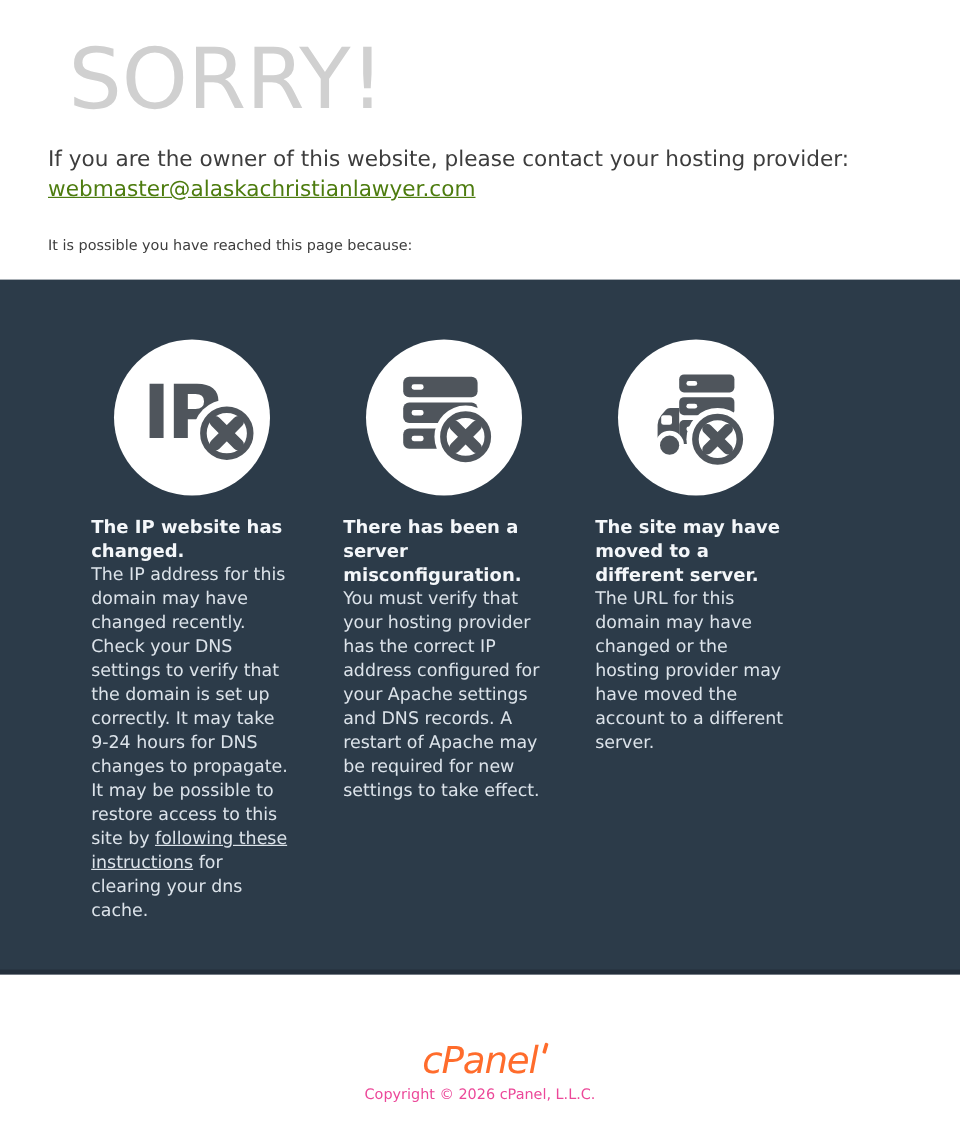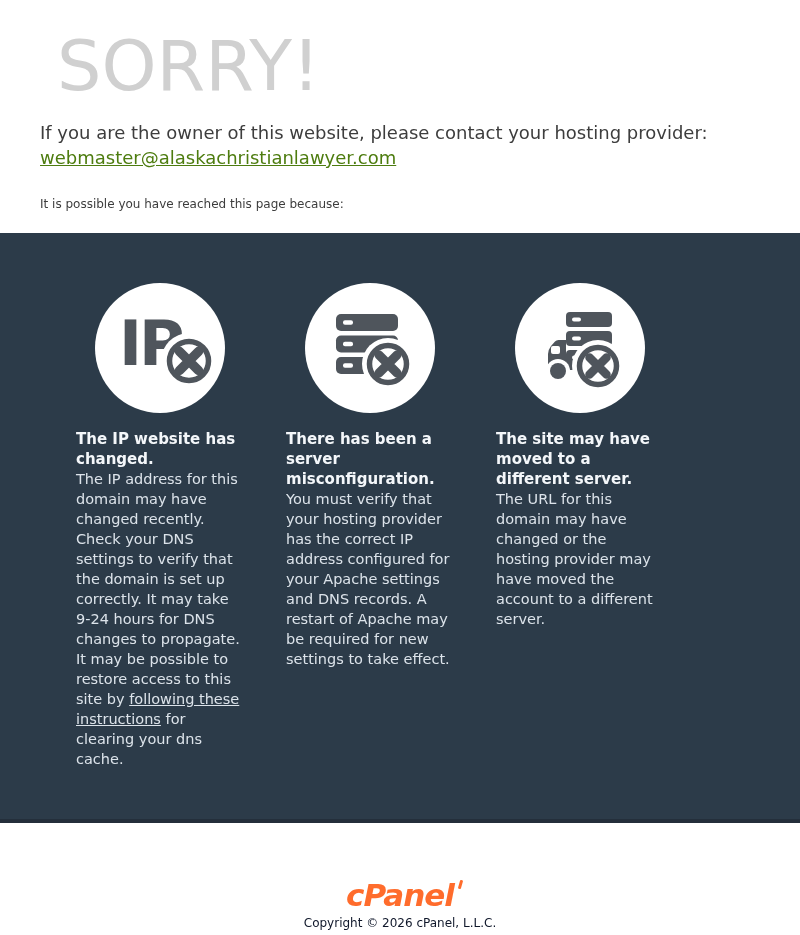--- a/index.html
+++ b/index.html
@@ -14,21 +14,21 @@
     font-size:70px;line-height:74px;font-weight:400;margin:17px;
     color:#d0d0d0;letter-spacing:0px;
   }
   .contact{margin:16px 0 0 0;font-size:18px;line-height:25px;color:#3d3d3d;}
   .email{color:#4d7c0f;text-decoration:underline;}
   .intro{margin:22px 0 16px 0;font-size:12px;line-height:25px;color:#3d3d3d;}
 
   
   .band{
     background:#2c3b49;border-bottom:4px solid #242f3b;
-    padding:50px 0 50px 0;
+    padding:50px 0 39px 0;
   }
   .columns{width:660px;margin:0 auto;display:flex;gap:30px;align-items:flex-start;}
   .col{width:180px;box-sizing:border-box;padding:0 6px;}
   .circle{
     width:130px;height:130px;background:#ffffff;border-radius:50%;
     margin:0 auto 16px auto;position:relative;
     display:flex;align-items:center;justify-content:center;
   }
   .circle svg{overflow:visible;}
   .ip-label{
@@ -37,28 +37,28 @@
   }
   .badge-abs{position:absolute;left:66px;top:50px;}
   .col h2{font-size:15px;line-height:20px;font-weight:700;color:#f4f7fa;margin:0;}
   .col p{font-size:14.5px;line-height:20px;color:#dce3ea;margin:0;}
   .col a{color:#dce3ea;text-decoration:underline;}
 
   
   footer{text-align:center;padding-top:56px;}
   .logo{
     display:inline-block;position:relative;
-    font-size:31px;line-height:32px;font-weight:700;font-style:italic;
+    font-size:31px;line-height:32px;font-weight:400;font-style:italic;
     color:#ff6c2c;letter-spacing:-1px;
   }
   .tick{
     position:absolute;right:-8px;top:1px;width:3px;height:9px;
     background:#ff6c2c;transform:rotate(16deg);border-radius:1px;
   }
-  .copyright{font-size:12px;line-height:15px;color:#0f172a;margin-top:5px;}
+  .copyright{font-size:12px;line-height:15px;color:#ec4899;margin-top:5px;}
 </style>
 </head>
 <body>
 
 <main>
 
   <section class="top">
     <h1 class="sorry">SORRY!</h1>
     <p class="contact">
       <span>If you are the owner of this website, please contact your hosting provider:</span><br>

